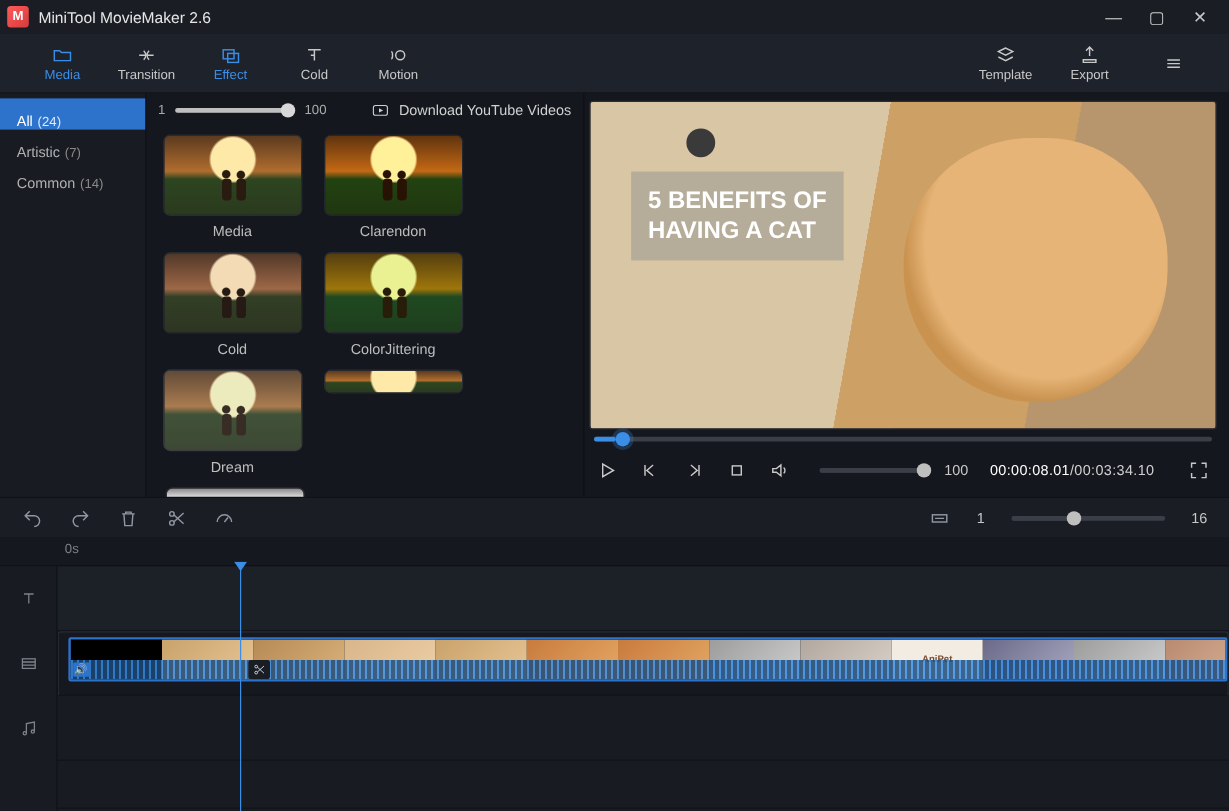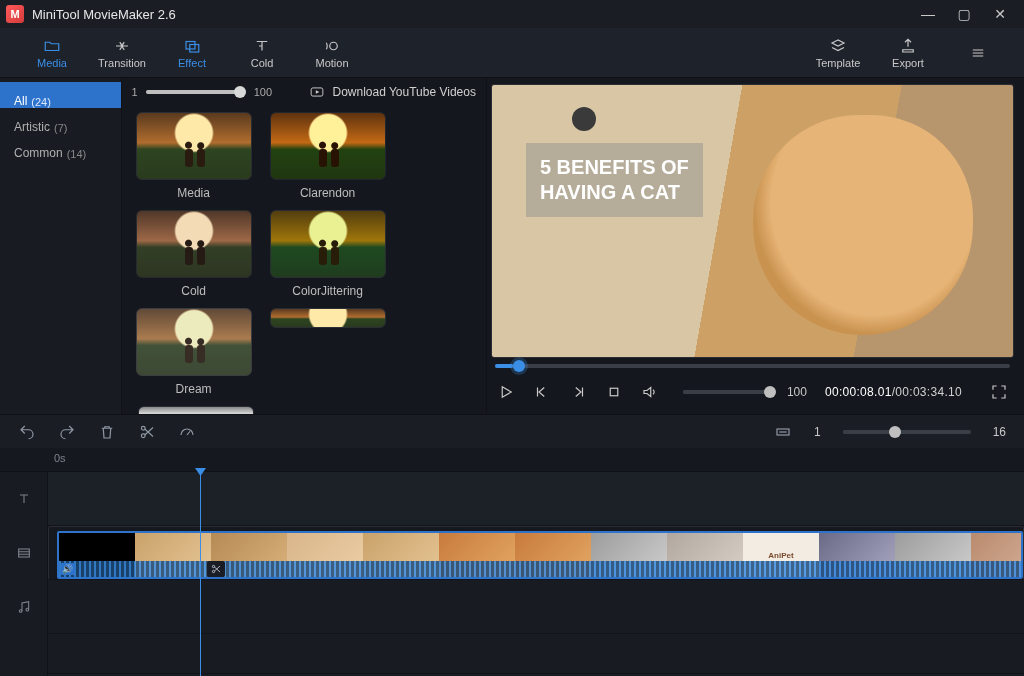--- a/index.html
+++ b/index.html
@@ -195,21 +195,21 @@
     background:#181b21; border-right:1px solid #0f1115;
     display:flex; flex-direction:column;
   }
   .trackhdr{ height:54px; display:flex; align-items:center; justify-content:center; color:#7d828b; }
   .tracks { position:absolute; left:48px; right:0; top:24px; bottom:0; }
   .track { height:54px; border-bottom:1px solid #11141a; position:relative; }
   .track.text { background:#1c2027; }
   .track.video { background:#15181e; }
   .track.audio { background:#181b21; }
   .clip {
-    position:absolute; top:4px; bottom:0;
+    position:absolute; top:4px; bottom:11px;
     border:2px solid #2d73cc; border-radius:2px;
     background:#10131a;
     overflow:hidden;
     display:flex;
   }
   .clip .audio-strip{
     position:absolute; left:0; right:0; bottom:0; height:16px;
     background:
       repeating-linear-gradient(90deg,#3a8ee6 0 2px,#1e4c7b 2px 5px);
     opacity:.85;

